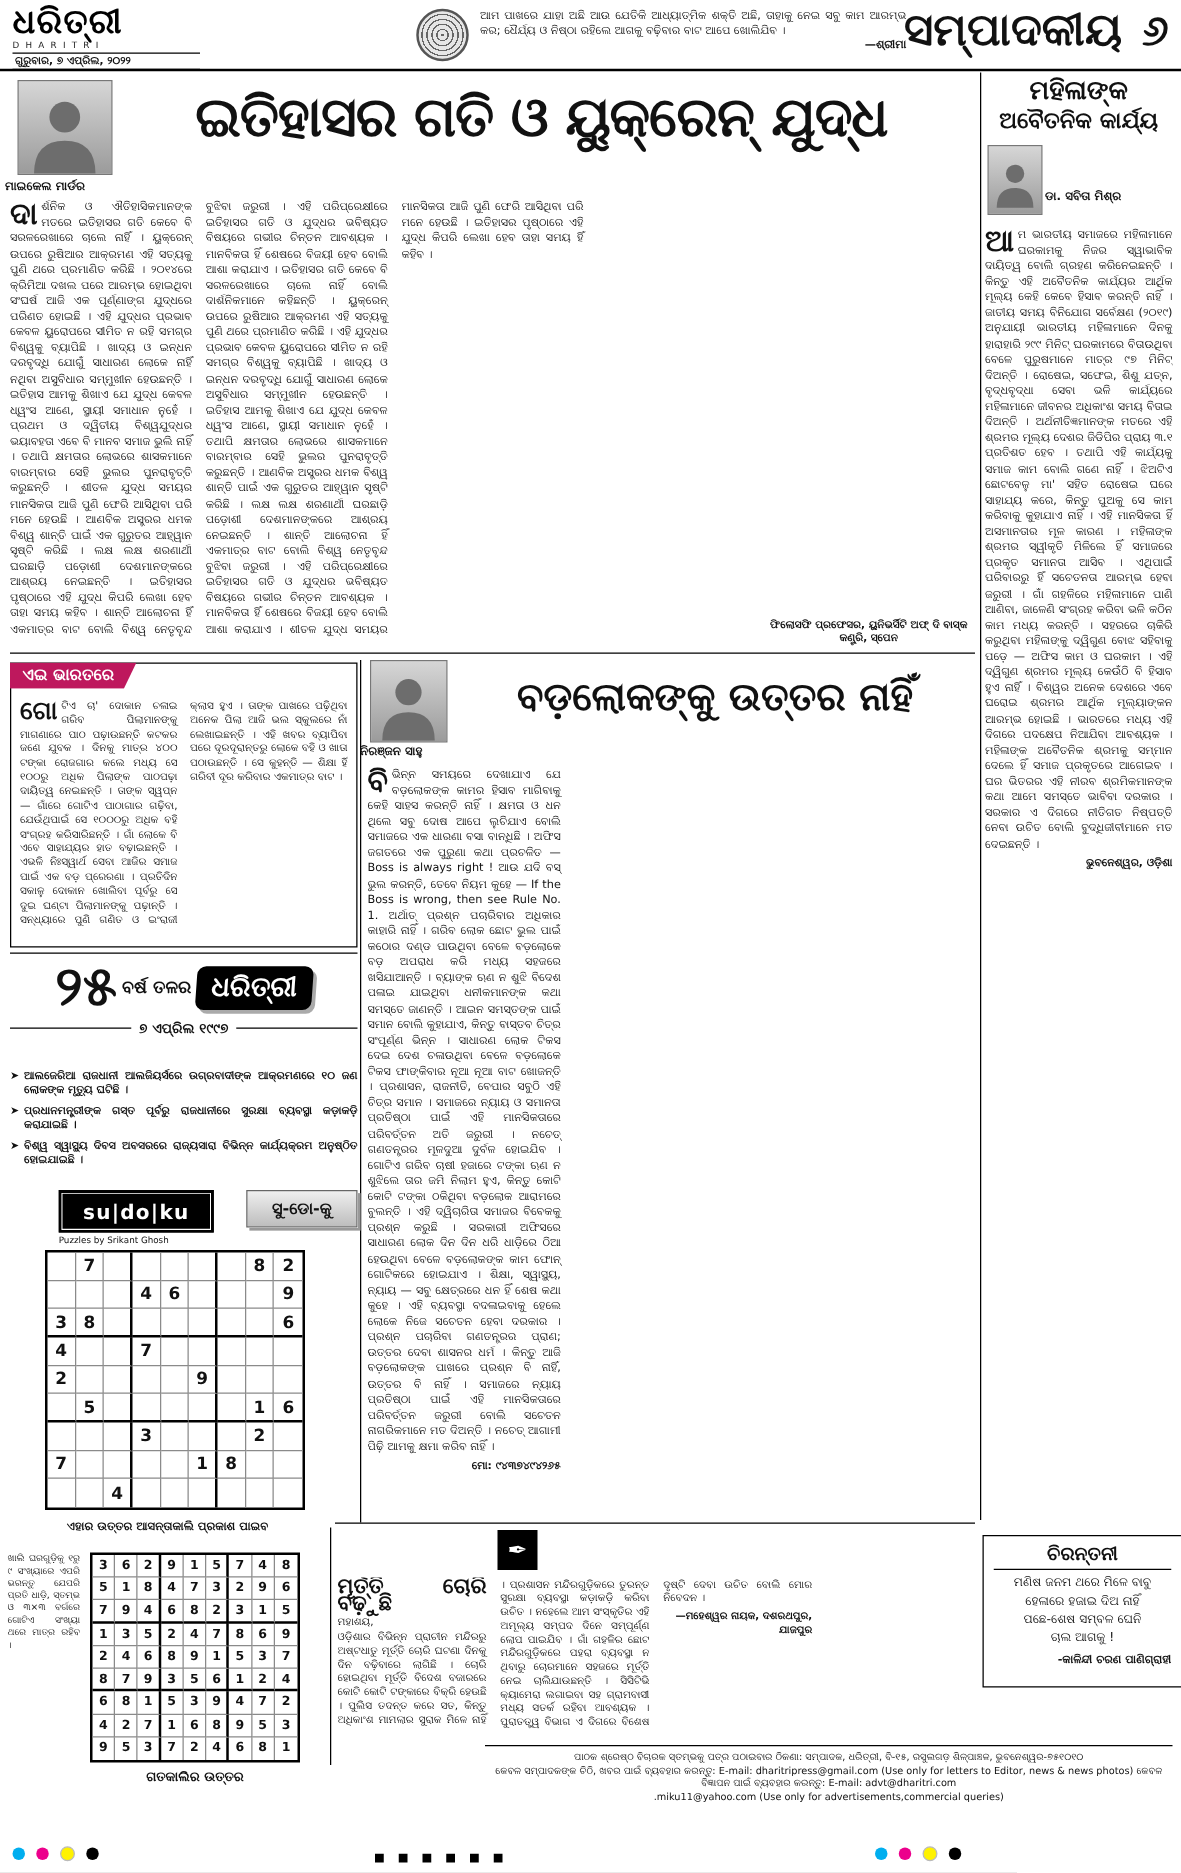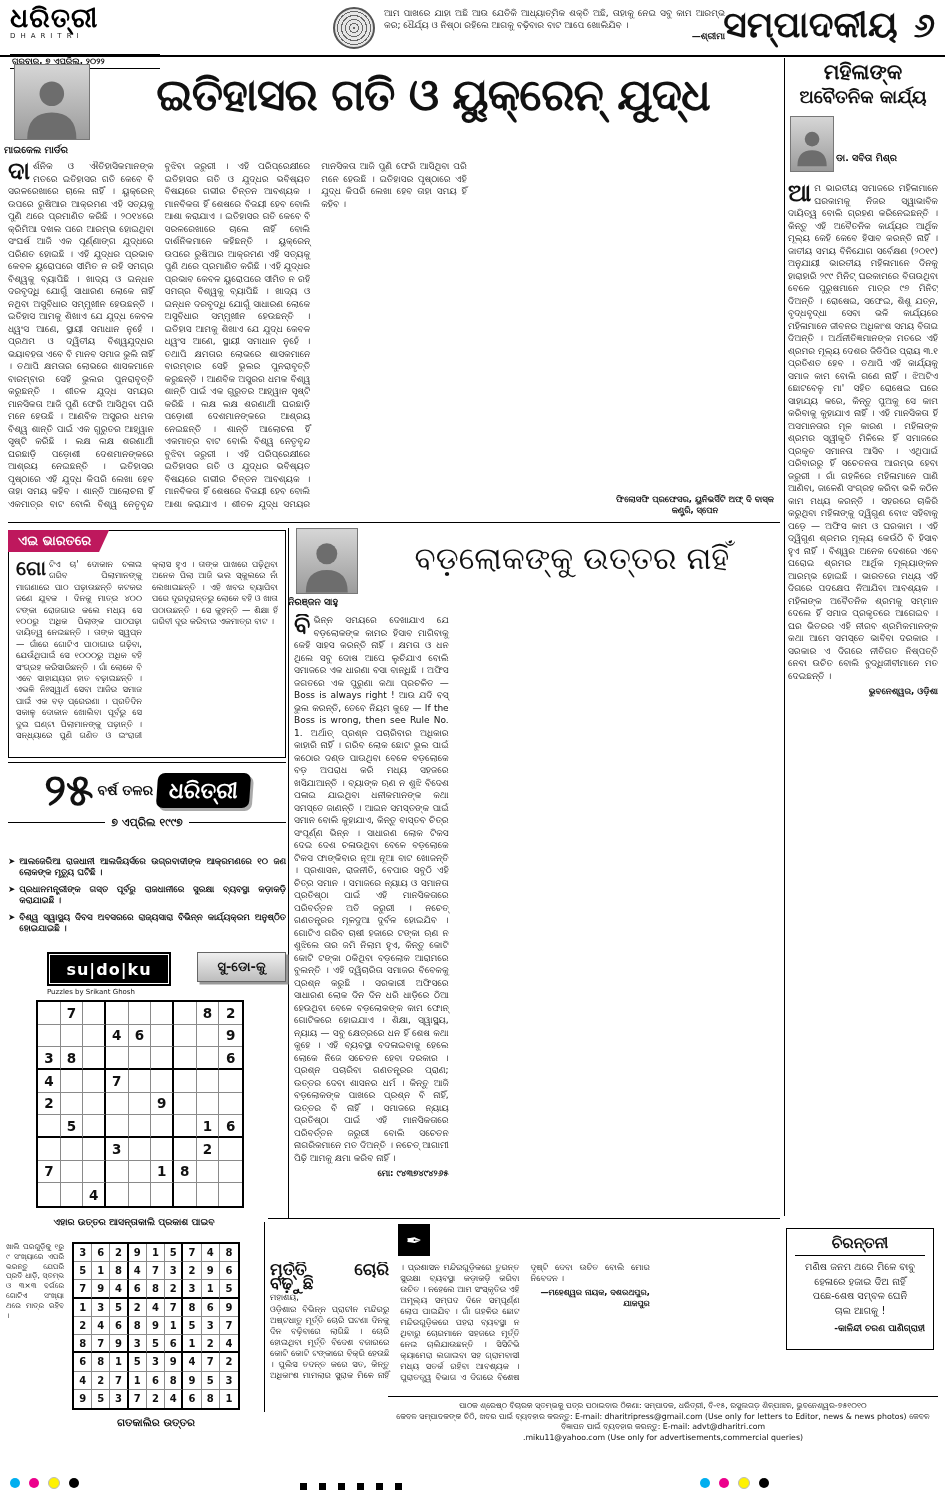--- a/index.html
+++ b/index.html
@@ -4,34 +4,34 @@
 <style>
   html,body{margin:0;padding:0;background:#d9d9d9;font-family:"DejaVu Sans",sans-serif;}
   #page{position:relative;width:945px;height:1498px;background:#ffffff;margin:0 auto;overflow:hidden;color:#111;}
   .abs{position:absolute;box-sizing:border-box;}
   .hairline-h{background:#000;height:1px;}
   .hairline-v{background:#000;width:1px;}
 
   
   .masthead{font-weight:bold;font-size:27px;line-height:28px;letter-spacing:1px;color:#000;}
   .masthead-en{font-size:7px;letter-spacing:5px;color:#222;}
-  .masthead-date{font-size:8.5px;font-weight:bold;border-top:1px solid #000;border-bottom:1px solid #000;padding:1px 2px;margin-top:14px;}
+  .masthead-date{font-size:8.5px;font-weight:bold;border-top:1px solid #000;border-bottom:1px solid #000;padding:1px 2px;margin-top:2px;}
   .rosette{width:38px;height:38px;border-radius:50%;border:2px solid #555;
            background:repeating-radial-gradient(circle at 50% 50%, #666 0 1px, #e6e6e6 1px 4px);flex:0 0 auto;}
   .m-quote{font-size:9px;line-height:12px;text-align:justify;}
   .m-quote-attrib{font-weight:bold;text-align:right;font-size:9px;}
   .section-title{font-size:36px;font-weight:bold;letter-spacing:0;}
   .page-no{font-size:34px;font-weight:bold;margin-left:16px;}
 
   
   .coltext{font-size:9px;line-height:12.5px;text-align:justify;column-fill:auto;overflow:hidden;}
   .dc{float:left;font-weight:bold;font-size:24px;line-height:22px;padding:0 3px 0 0;}
   .sign-line{font-weight:bold;text-align:right;font-size:8.6px;margin-top:3px;}
   .headline-1{font-size:44px;font-weight:bold;text-align:center;letter-spacing:-1px;line-height:50px;}
-  .headline-2{font-size:31px;font-weight:normal;text-align:center;line-height:36px;}
+  .headline-2{font-size:31px;font-weight:bold;text-align:center;line-height:36px;}
   .byline{font-weight:bold;font-size:9.5px;text-align:left;}
 
   .photo{border:1px solid #777;background:linear-gradient(#d6d6d6,#9b9b9b);display:flex;align-items:flex-end;justify-content:center;overflow:hidden;}
   .photo svg{display:block;width:86%;height:92%;}
 
   .credit-box{font-size:8.4px;font-weight:bold;text-align:center;background:#fff;line-height:11px;padding-top:2px;}
 
   
   .r-h1{font-size:21px;font-weight:bold;text-align:center;line-height:24px;}
   .r-h2{font-size:18px;font-weight:bold;text-align:center;line-height:22px;}
@@ -398,21 +398,21 @@
     <div class="pen-box">✒</div>
   </div>
 
   <div class="abs letter-block" style="left:270px;top:1262px;width:510px;height:128px;">
     <div class="letter-h">ମୂର୍ତ୍ତି ଚୋରି ବଢ଼ୁଛି</div>
     <div class="letter-salut">ମହାଶୟ,</div>
     <span>ଓଡ଼ିଶାର ବିଭିନ୍ନ ପ୍ରାଚୀନ ମନ୍ଦିରରୁ ଅଷ୍ଟଧାତୁ ମୂର୍ତ୍ତି ଚୋରି ଘଟଣା ଦିନକୁ ଦିନ ବଢ଼ିବାରେ ଲାଗିଛି । ଚୋରି ହୋଇଥିବା ମୂର୍ତ୍ତି ବିଦେଶ ବଜାରରେ କୋଟି କୋଟି ଟଙ୍କାରେ ବିକ୍ରି ହେଉଛି । ପୁଲିସ ତଦନ୍ତ କରେ ସତ, କିନ୍ତୁ ଅଧିକାଂଶ ମାମଲାର ସୁରାକ ମିଳେ ନାହିଁ । ପ୍ରଶାସନ ମନ୍ଦିରଗୁଡ଼ିକରେ ତୁରନ୍ତ ସୁରକ୍ଷା ବ୍ୟବସ୍ଥା କଡ଼ାକଡ଼ି କରିବା ଉଚିତ । ନହେଲେ ଆମ ସଂସ୍କୃତିର ଏହି ଅମୂଲ୍ୟ ସମ୍ପଦ ଦିନେ ସମ୍ପୂର୍ଣ୍ଣ ଲୋପ ପାଇଯିବ । ଗାଁ ଗହଳିର ଛୋଟ ମନ୍ଦିରଗୁଡ଼ିକରେ ପହରା ବ୍ୟବସ୍ଥା ନ ଥିବାରୁ ଚୋରମାନେ ସହଜରେ ମୂର୍ତ୍ତି ନେଇ ଚାଲିଯାଉଛନ୍ତି । ସିସିଟିଭି କ୍ୟାମେରା ଲଗାଇବା ସହ ଗ୍ରାମବାସୀ ମଧ୍ୟ ସତର୍କ ରହିବା ଆବଶ୍ୟକ । ପୁରାତତ୍ତ୍ୱ ବିଭାଗ ଏ ଦିଗରେ ବିଶେଷ ଦୃଷ୍ଟି ଦେବା ଉଚିତ ବୋଲି ମୋର ନିବେଦନ ।</span>
     <div class="sign-line" style="font-size:8.2px;">—ମହେଶ୍ୱର ନାୟକ, ଦଶରଥପୁର, ଯାଜପୁର</div>
   </div>
 
-  <div class="abs chir" style="left:786px;top:1228px;width:148px;height:122px;">
+  <div class="abs chir" style="left:786px;top:1228px;width:160px;height:122px;">
     <div class="chir-title">ଚିରନ୍ତନୀ</div>
     <div>
 
         <div class="chir-line">ମଣିଷ ଜନମ ଥରେ ମିଳେ ବାବୁ</div>
 
         <div class="chir-line">ହେଳାରେ ହଜାଇ ଦିଅ ନାହିଁ</div>
 
         <div class="chir-line">ପଛେ-ଶେଷ ସମ୍ବଳ ଘେନି</div>
 
         <div class="chir-line">ଚାଲ ଆଗକୁ !</div>

